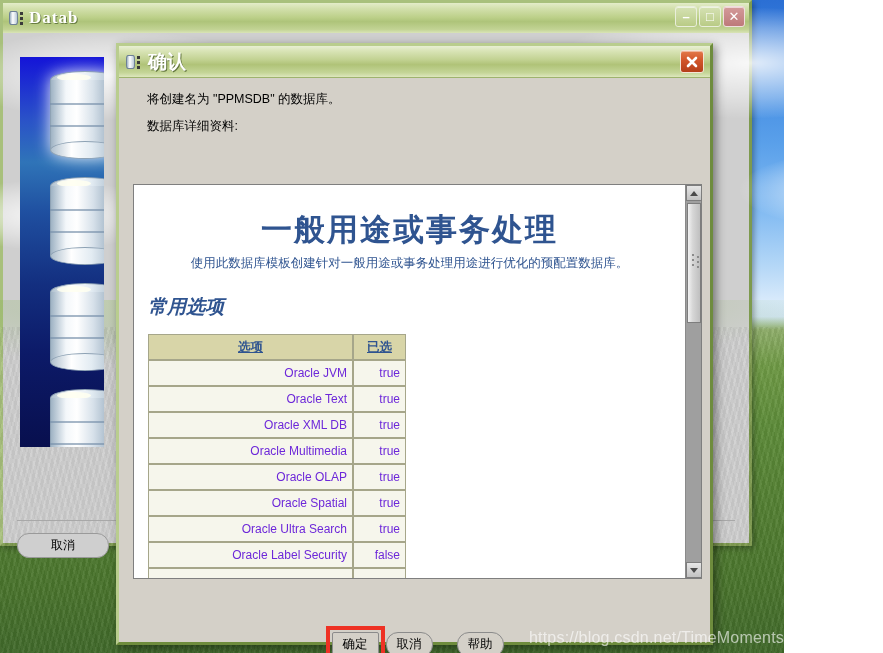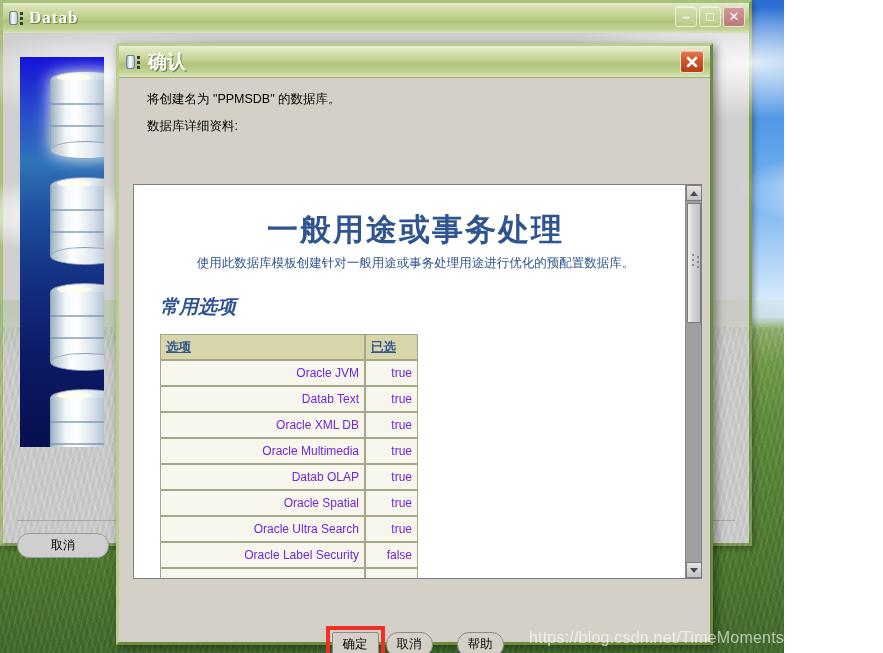--- a/index.html
+++ b/index.html
@@ -217,21 +217,21 @@
     left: 14px; top: 106px;
     width: 569px; height: 395px;
     background: #ffffff;
     border: 1px solid #7f7f7f;
     display: flex;
   }
   #detail-content {
     flex: 1 1 auto;
     overflow: hidden;
     position: relative;
-    padding: 10px 12px 0 24px;
+    padding: 10px 12px 0 12px;
   }
   #doc-title {
     font-family: "Liberation Serif", "DejaVu Serif", serif;
     font-size: 31px; font-weight: bold;
     color: #2f5490;
     text-align: center;
     margin: 14px 0 4px 0;
     letter-spacing: 2px;
   }
   #doc-sub {
@@ -258,21 +258,21 @@
   table.opts th, table.opts td {
     border: 1px solid #a6a68a;
     height: 26px;
     padding: 1px 5px;
     vertical-align: middle;
     color: #6d28d9;
     text-align: right;
   }
   table.opts th {
     background: #d8d5a8;
-    text-align: left;
+    text-align: center;
     color: #2f5490;
     font-weight: bold;
     font-size: 12.5px;
   }
   table.opts th span { text-decoration: underline; cursor: pointer; }
   table.opts td { background: #f6f6ec; }
   table.opts col.c1 { width: 205px; }
   table.opts col.c2 { width: 53px; }
 
   
@@ -487,33 +487,33 @@
                 <th><span>选项</span></th>
                 <th><span>已选</span></th>
               </tr>
             </thead>
             <tbody>
               <tr>
                 <td>Oracle JVM</td>
                 <td>true</td>
               </tr>
               <tr>
-                <td>Datab Text</td>
+                <td>Oracle Text</td>
                 <td>true</td>
               </tr>
               <tr>
                 <td>Oracle XML DB</td>
                 <td>true</td>
               </tr>
               <tr>
                 <td>Oracle Multimedia</td>
                 <td>true</td>
               </tr>
               <tr>
-                <td>Datab OLAP</td>
+                <td>Oracle OLAP</td>
                 <td>true</td>
               </tr>
               <tr>
                 <td>Oracle Spatial</td>
                 <td>true</td>
               </tr>
               <tr>
                 <td>Oracle Ultra Search</td>
                 <td>true</td>
               </tr>

